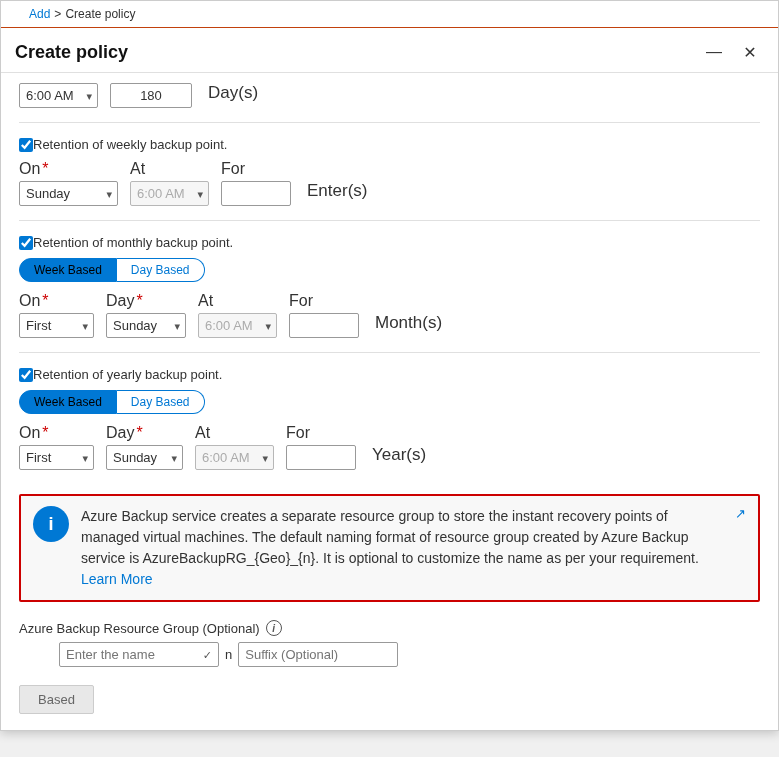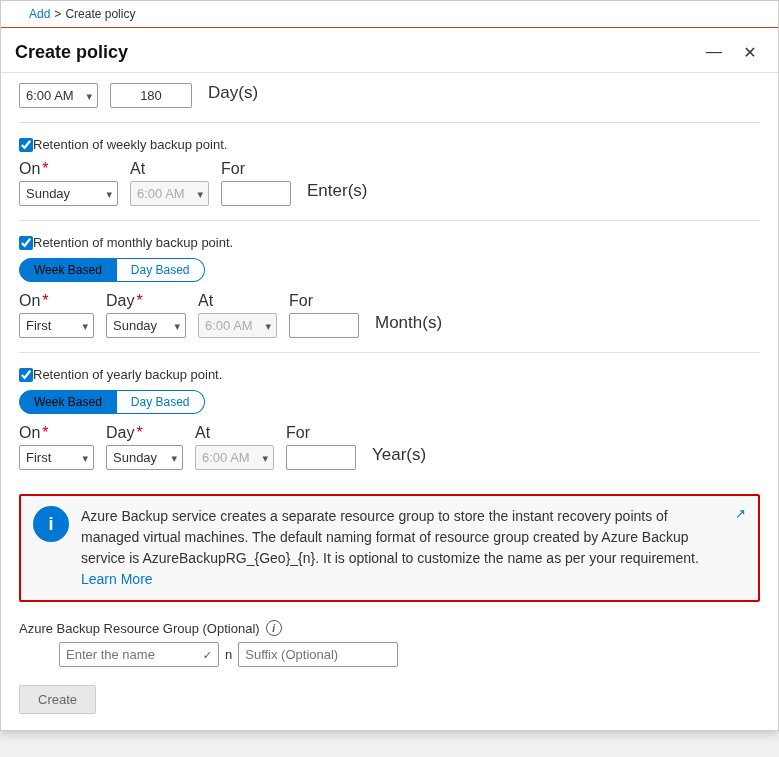--- a/index.html
+++ b/index.html
@@ -456,16 +456,16 @@
       <div class="rg-inputs">
         <div class="rg-prefix-wrap">
           <input type="text" class="rg-name-input" placeholder="Enter the name" style="">
         </div>
         <span class="n-label">n</span>
         <input type="text" class="suffix-input" placeholder="Suffix (Optional)" style="">
       </div>
     </div>
 
     
-    <button class="create-btn">Create</button>
+    <button class="create-btn">Based</button>
 
   </div>
 </div>
 
 </body></html>

